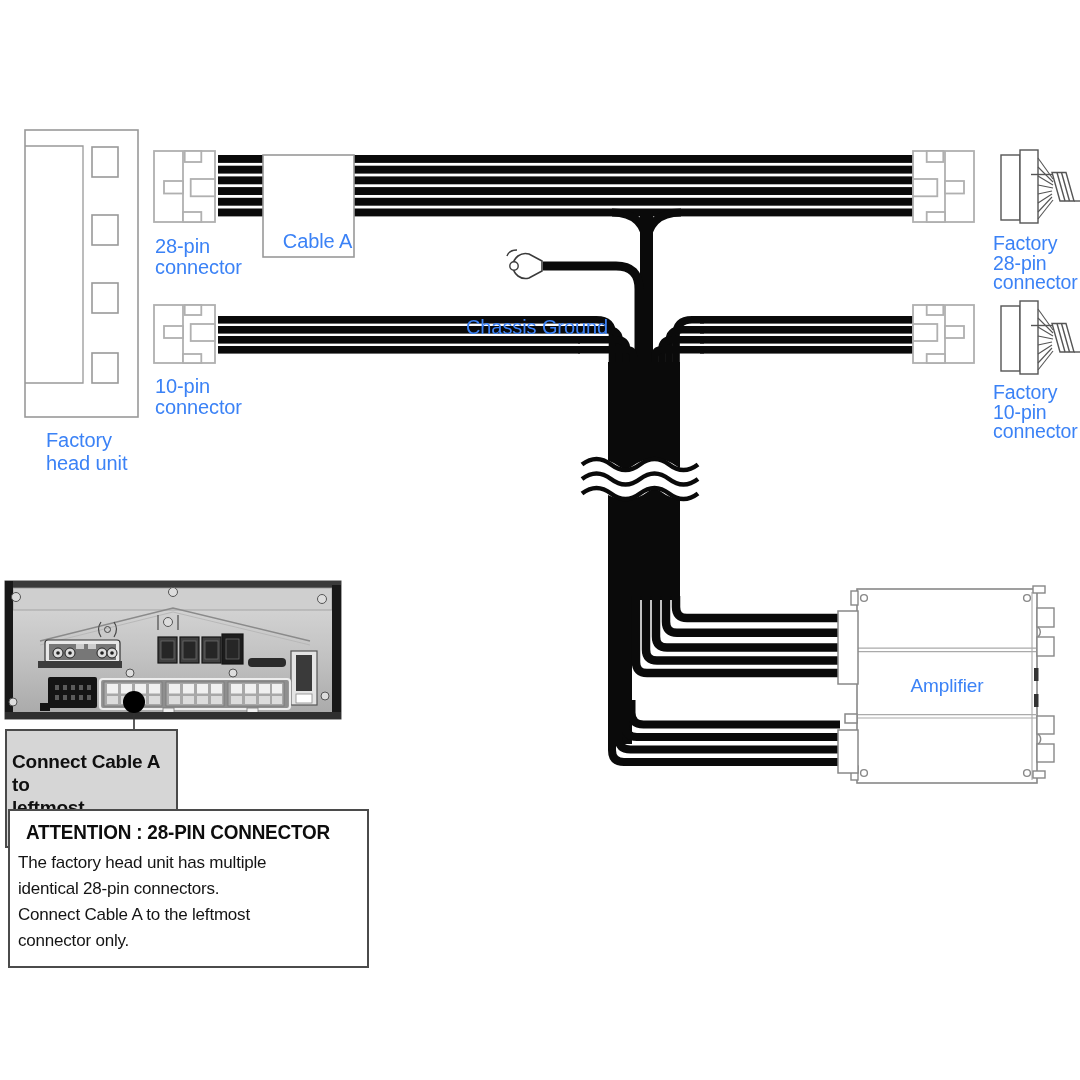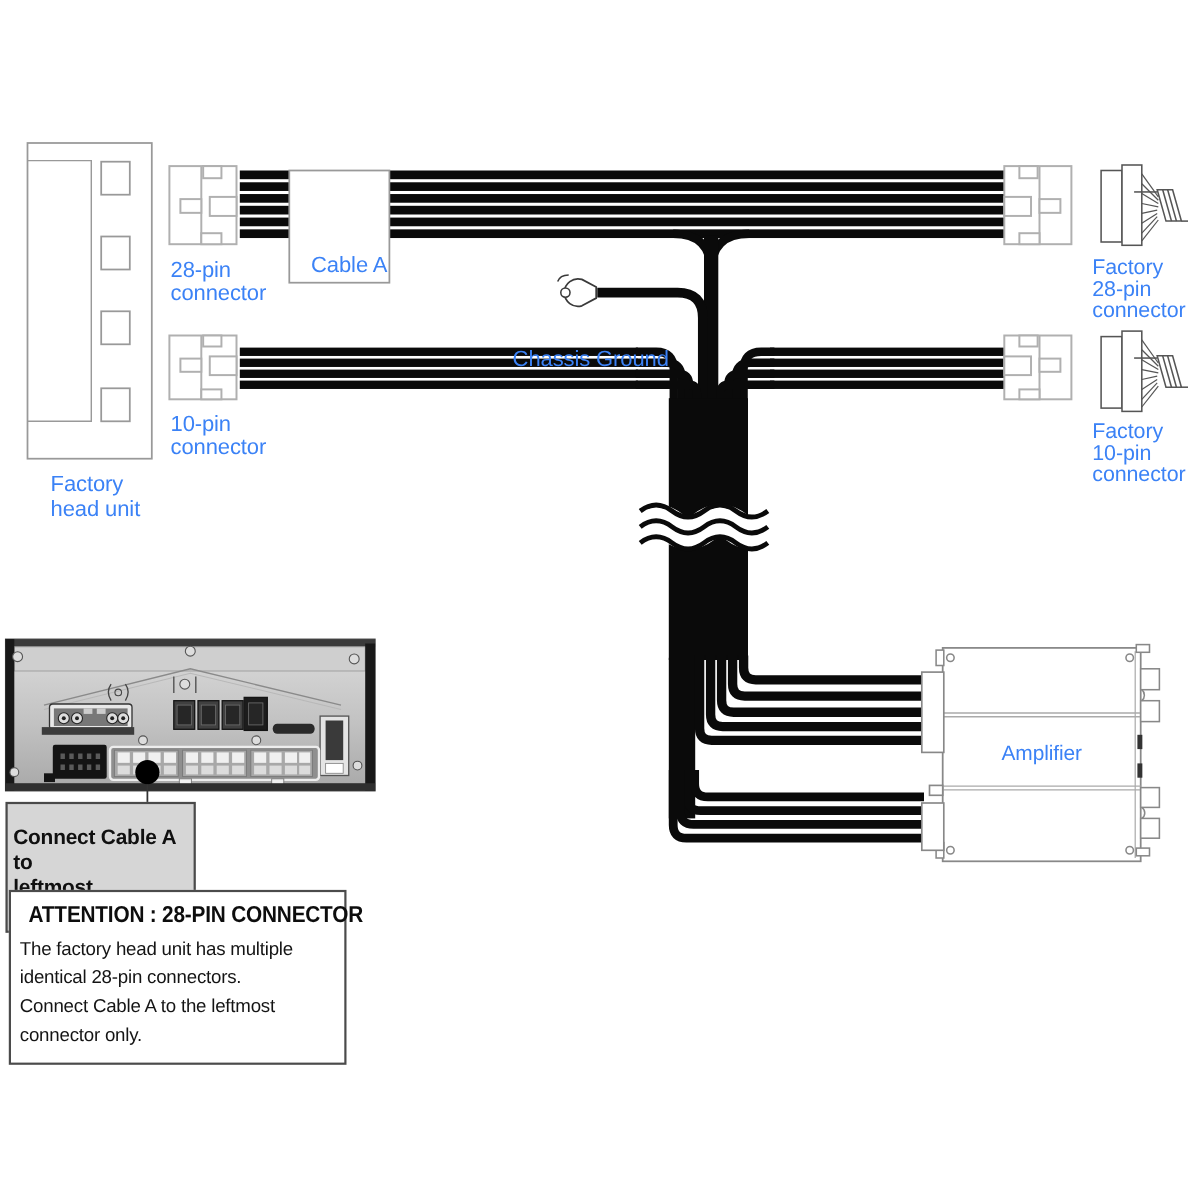--- a/index.html
+++ b/index.html
@@ -7,21 +7,21 @@
           font-family:"Liberation Sans",sans-serif;}
   #art{position:absolute;left:0;top:0;width:1080px;height:1080px;}
   .lbl{position:absolute;font-size:20px;line-height:21px;color:#3b82f6;
        white-space:pre-line;letter-spacing:-0.1px;}
   .lbl.sm{font-size:19.5px;line-height:19.5px;}
   .lbl.center{text-align:center;}
   #callout-box{position:absolute;left:5px;top:729px;width:173px;box-sizing:border-box;
        background:#d6d6d6;border:2px solid #4a4a4a;padding:19px 6px 4px 5px;
        font-size:19px;line-height:23px;font-weight:bold;color:#101010;white-space:pre-line;
        letter-spacing:-0.2px;}
-  #attention-box{position:absolute;left:8px;top:809px;width:307px;box-sizing:border-box;
+  #attention-box{position:absolute;left:8px;top:809px;width:361px;box-sizing:border-box;
        border:2px solid #4b4b4b;background:#fff;}
   #attention-title-row{display:flex;align-items:center;gap:9px;padding:9px 6px 3px 7px;}
   #attention-title{font-size:21px;font-weight:bold;color:#0d0d0d;white-space:nowrap;
        display:inline-block;transform:scaleX(0.9);transform-origin:left center;
        letter-spacing:-0.2px;}
   #attention-body{padding:3px 8px 12px 8px;font-size:17px;line-height:26px;color:#141414;
        white-space:pre-line;letter-spacing:-0.2px;}
 </style>
 </head>
 <body>

